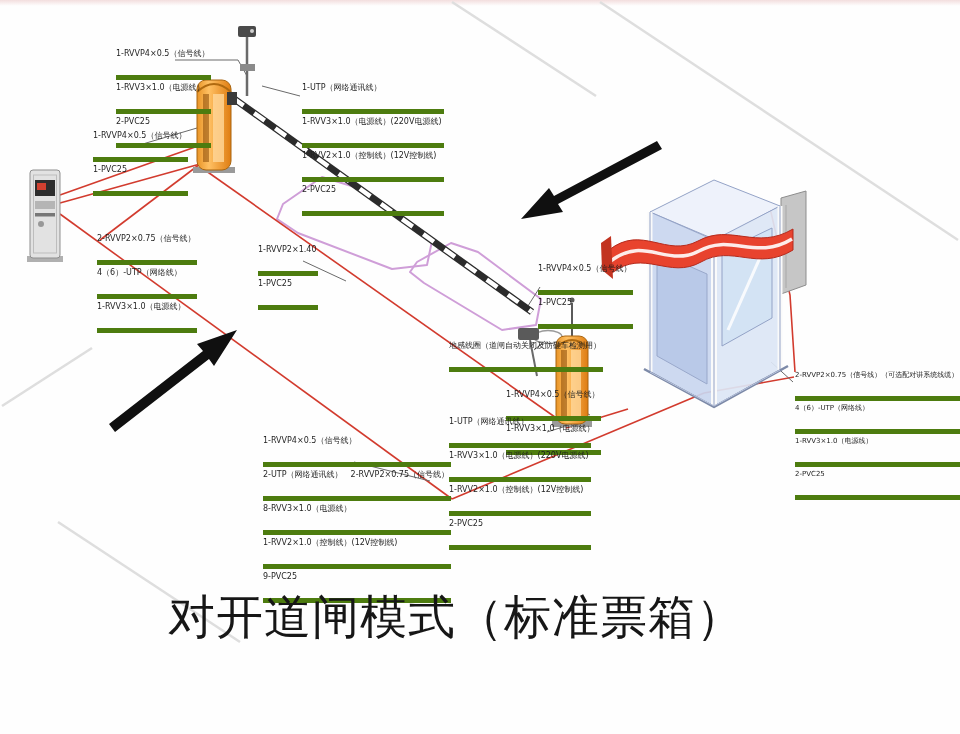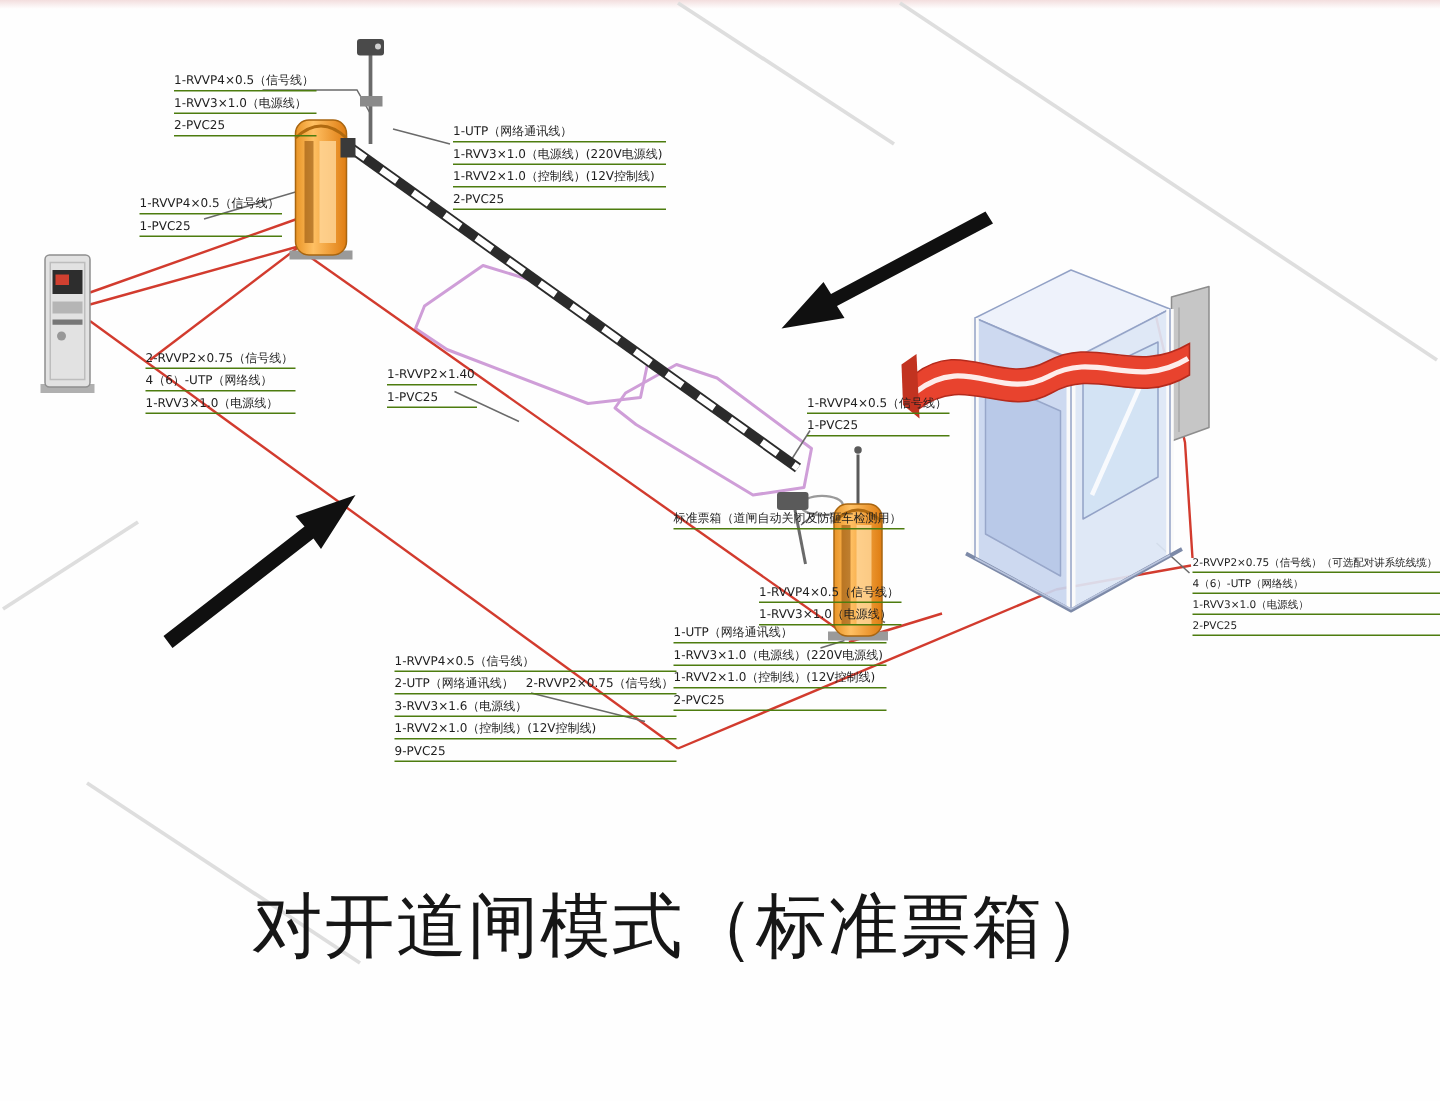--- a/index.html
+++ b/index.html
@@ -10,22 +10,22 @@
   #scan-artifact{
     position:absolute;left:0;top:0;width:100%;height:6px;
     background:linear-gradient(#eed0d0,#ffffff);opacity:.7;
   }
   svg{position:absolute;left:0;top:0;}
   .lbl{
     position:absolute;font-size:8px;color:#1e1e1e;line-height:1;
     white-space:nowrap;z-index:5;
   }
   .lbl .ln{
-    border-bottom:1px solid #4d7c0f;
-    padding:0 2px 2px 0;margin-bottom:4px;
+    border-bottom:5px solid #4d7c0f;
+    padding:0 2px 17px 0;margin-bottom:4px;
   }
   .lbl.small{font-size:7px;}
   #diagram-title{
     position:absolute;left:168px;top:586px;z-index:6;
     font-size:47px;font-weight:500;color:#161616;letter-spacing:1px;
   }
 </style>
 </head>
 <body>
 
@@ -186,39 +186,39 @@
     <div class="ln">1-RVV2×1.0（控制线）(12V控制线)</div>
     <div class="ln">2-PVC25</div>
   </div>
 
   <div class="lbl" style="left:538px;top:265px">
     <div class="ln">1-RVVP4×0.5（信号线）</div>
     <div class="ln">1-PVC25</div>
   </div>
 
   <div class="lbl" style="left:449px;top:342px">
-    <div class="ln">标准票箱（道闸自动关闭及防砸车检测用）</div>
+    <div class="ln">地感线圈（道闸自动关闭及防砸车检测用）</div>
   </div>
 
   <div class="lbl" style="left:506px;top:391px">
     <div class="ln">1-RVVP4×0.5（信号线）</div>
     <div class="ln">1-RVV3×1.0（电源线）</div>
   </div>
 
   <div class="lbl" style="left:449px;top:418px">
     <div class="ln">1-UTP（网络通讯线）</div>
     <div class="ln">1-RVV3×1.0（电源线）(220V电源线)</div>
     <div class="ln">1-RVV2×1.0（控制线）(12V控制线)</div>
     <div class="ln">2-PVC25</div>
   </div>
 
   <div class="lbl" style="left:263px;top:437px">
     <div class="ln">1-RVVP4×0.5（信号线）</div>
     <div class="ln">2-UTP（网络通讯线）　2-RVVP2×0.75（信号线）</div>
-    <div class="ln">3-RVV3×1.6（电源线）</div>
+    <div class="ln">8-RVV3×1.0（电源线）</div>
     <div class="ln">1-RVV2×1.0（控制线）(12V控制线)</div>
     <div class="ln">9-PVC25</div>
   </div>
 
   <div class="lbl small" style="left:795px;top:372px">
     <div class="ln">2-RVVP2×0.75（信号线）（可选配对讲系统线缆）</div>
     <div class="ln">4（6）-UTP（网络线）</div>
     <div class="ln">1-RVV3×1.0（电源线）</div>
     <div class="ln">2-PVC25</div>
   </div>

